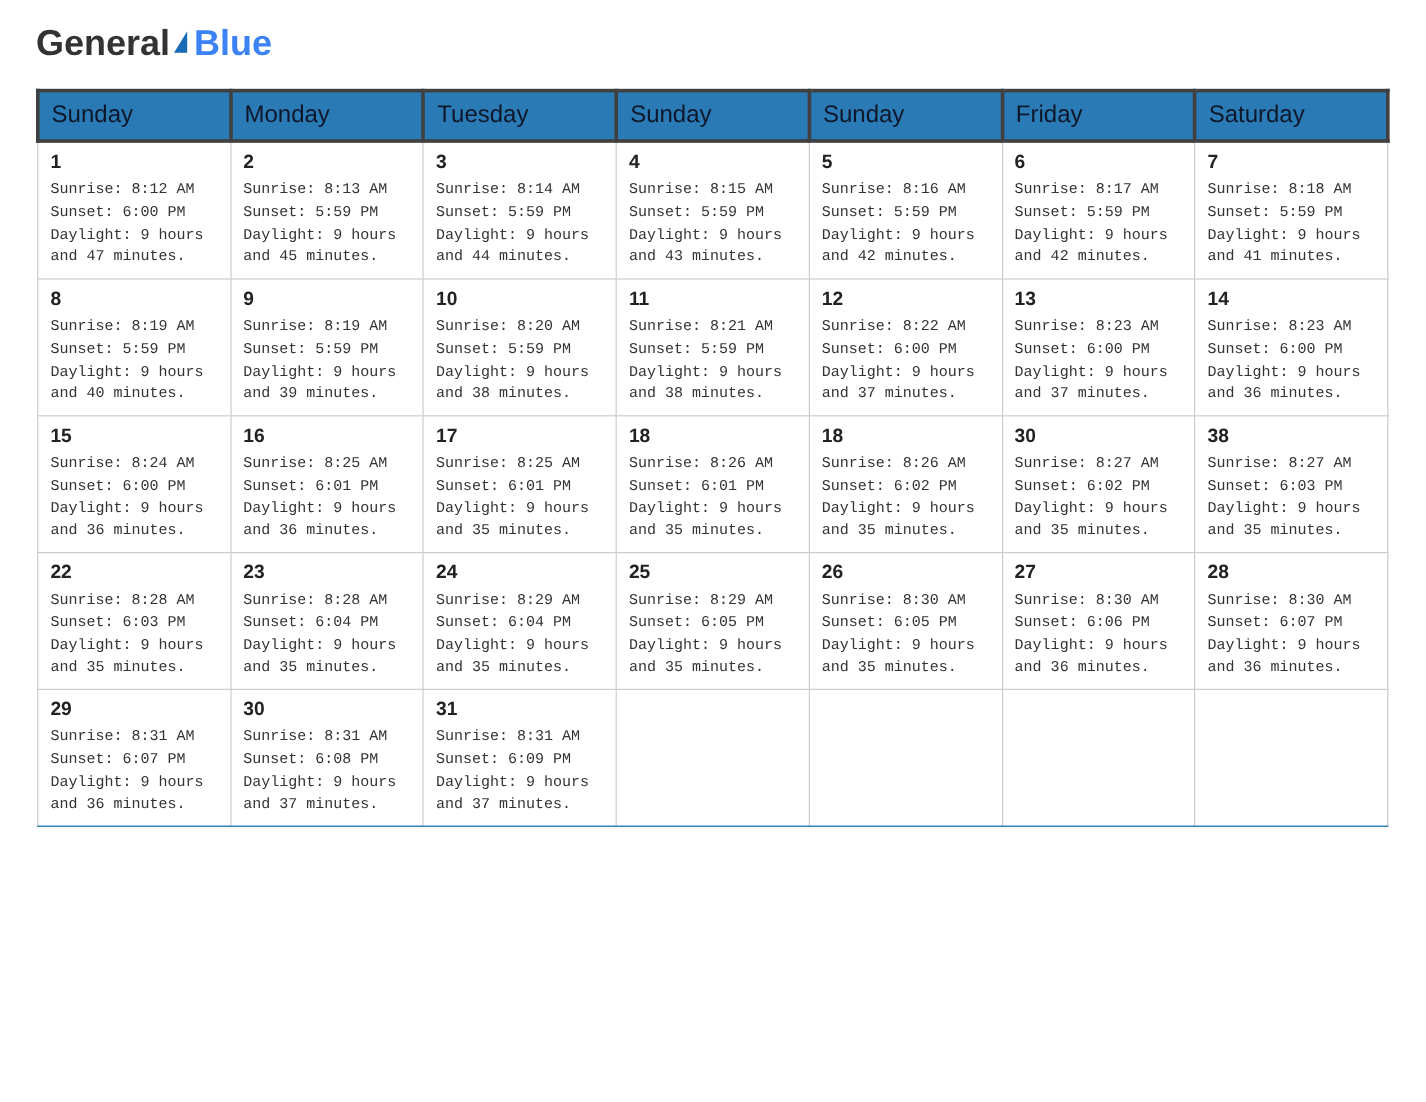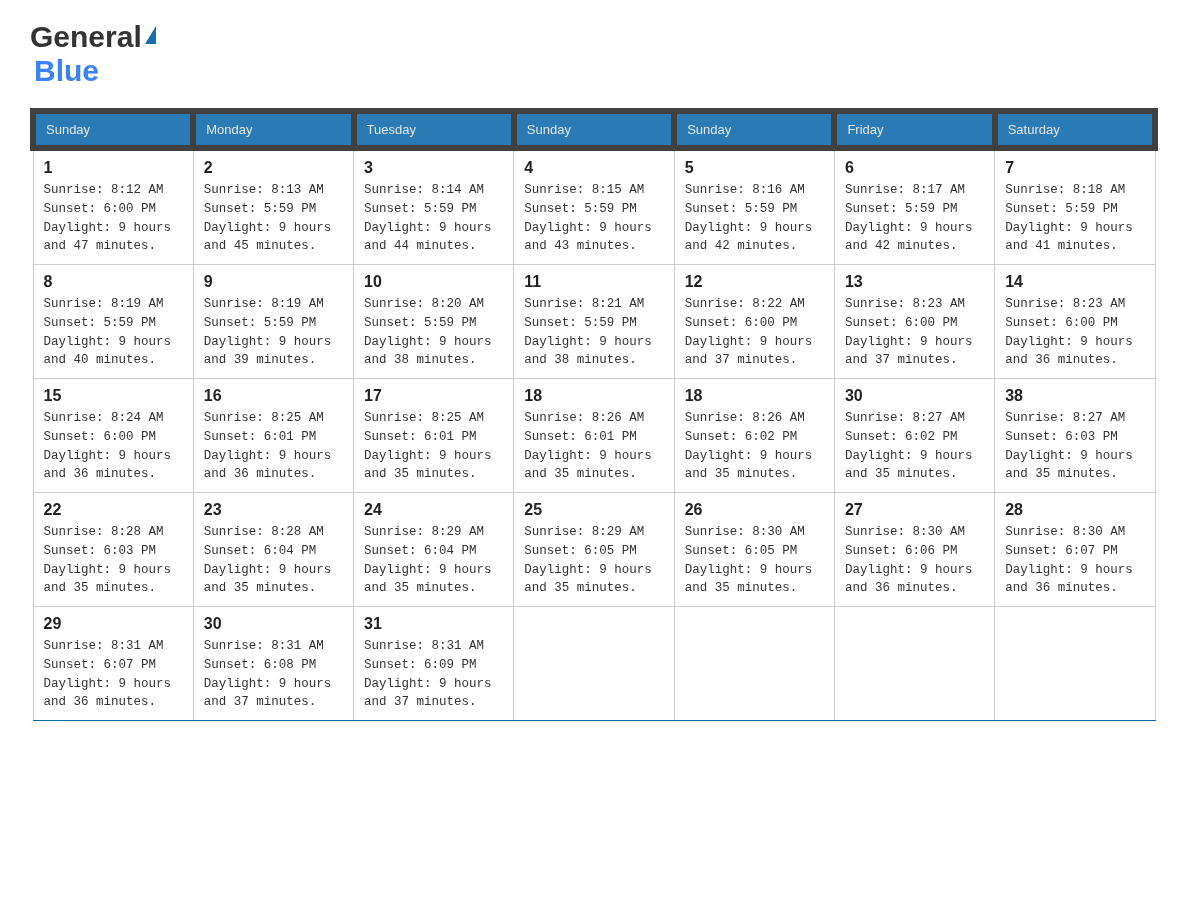--- a/index.html
+++ b/index.html
@@ -11,21 +11,21 @@
       min-height: 918px;
     }
     .header {
       display: flex;
       justify-content: space-between;
       align-items: flex-start;
       margin-bottom: 20px;
     }
     .logo {
       display: flex;
-      flex-direction: column;
+      flex-direction: row;
       align-items: flex-start;
       text-align: right;
     }
     .title-area {
       text-align: right;
     }
     .month-title {
       font-size: 52px;
       font-weight: bold;
       color: #222;
@@ -36,26 +36,26 @@
       color: #555;
       margin-top: 4px;
     }
     table {
       width: 100%;
       border-collapse: collapse;
       table-layout: fixed;
     }
     th {
       background-color: #2a7ab5;
-      color: #e5e5e5;
-      font-size: 13px;
+      color: #0f172a;
+      font-size: 20px;
       font-weight: normal;
       padding: 8px 10px;
       text-align: left;
-      border: 6px solid #404040;
+      border: 3px solid #404040;
     }
     td {
       vertical-align: top;
       padding: 8px 10px;
       border: 1px solid #ccc;
       font-size: 13px;
       color: #333;
       height: 100px;
     }
     td .day-num {

